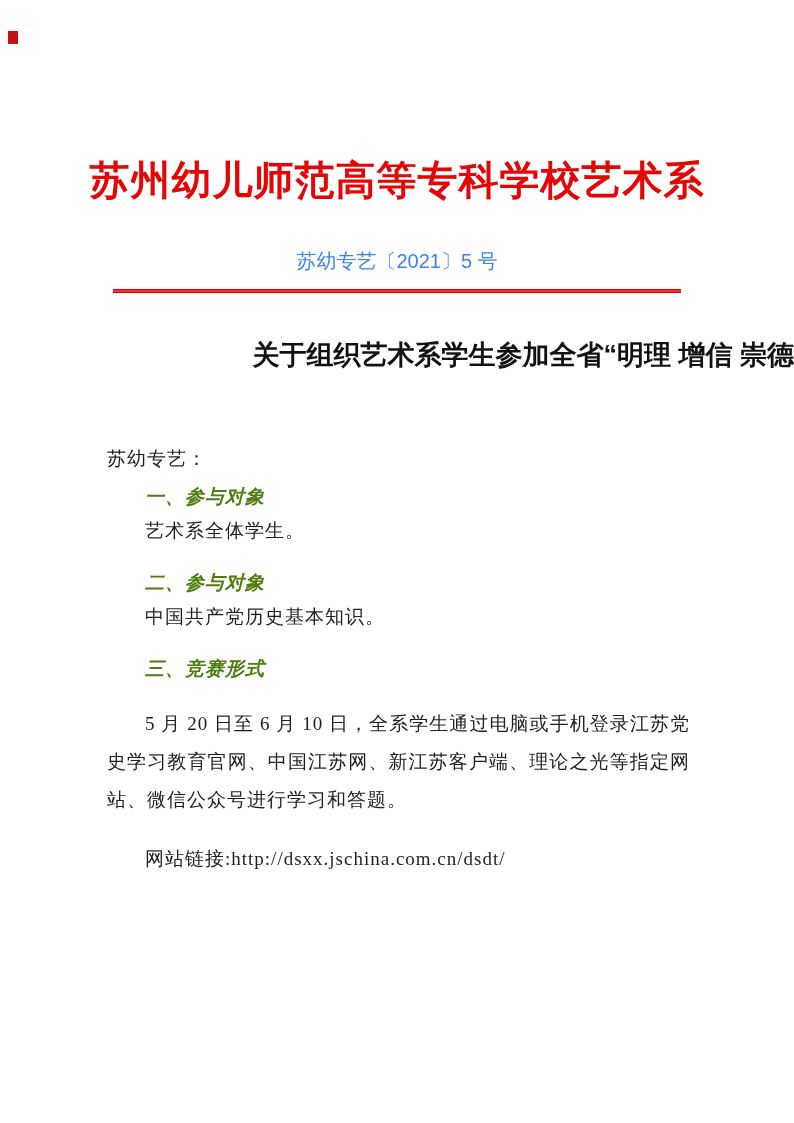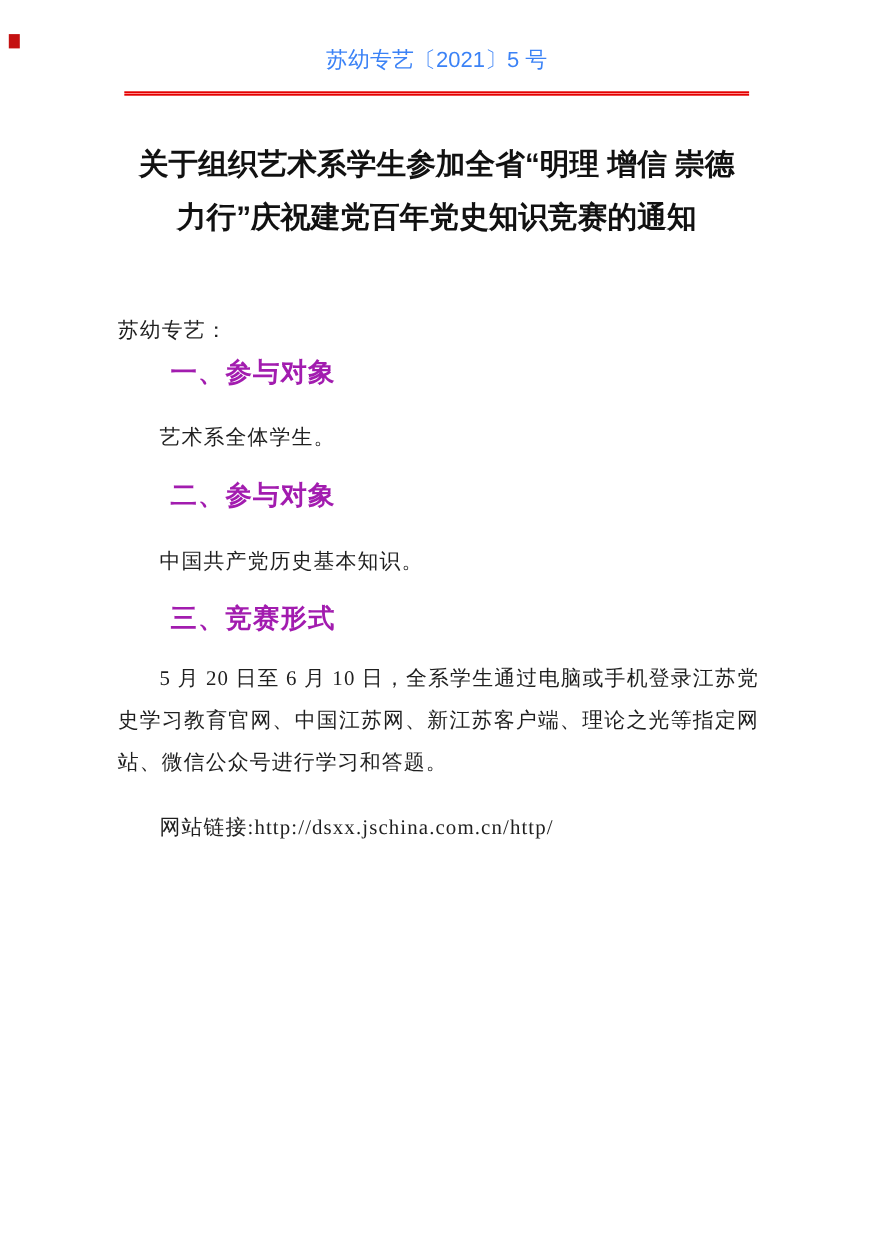--- a/index.html
+++ b/index.html
@@ -42,21 +42,21 @@
     color: #3b82f6;
   }
   .red-rule {
     width: 568px;
     height: 4px;
     margin: 15px auto 0 auto;
     background: linear-gradient(180deg, #e30000 0%, #e30000 30%, #ff8a8a 50%, #e30000 70%, #e30000 100%);
   }
   .notice-title {
     margin-top: 38px;
-    text-align: center;
+    text-align: right;
     font-family: "Liberation Sans", "DejaVu Sans", sans-serif;
     font-weight: 700;
     font-size: 27px;
     line-height: 48px;
     color: #111111;
   }
   .body-area {
     padding: 0 104px 0 107px;
     font-size: 19px;
     letter-spacing: 1px;
@@ -70,27 +70,28 @@
   .para {
     margin-top: 22px;
     text-indent: 2em;
     text-align: justify;
   }
   .sec-heading {
     margin-top: 10px;
     padding-left: 2em;
     font-family: "Liberation Sans", "DejaVu Sans", sans-serif;
     font-weight: 700;
-    font-size: 24px;
+    font-size: 19px;
     line-height: 28px;
-    color: #a21caf;
+    color: #4d7c0f;
+    font-style: italic;
   }
   .sec-heading.gap { margin-top: 24px; }
   .sec-body {
-    margin-top: 32px;
+    margin-top: 6px;
     padding-left: 2em;
     line-height: 28px;
   }
   .sec-para {
     margin-top: 22px;
     text-indent: 2em;
     text-align: justify;
   }
   .link-line {
     margin-top: 26px;
@@ -99,40 +100,40 @@
     font-family: "Liberation Serif", "DejaVu Serif", serif;
   }
 </style>
 </head>
 <body>
 
 <div class="page">
 
   <div class="corner-mark"></div>
 
+  <div class="dept-title">苏州幼儿师范高等专科学校艺术系</div>
 
   <div class="doc-number">苏幼专艺〔2021〕5 号</div>
 
   <div class="red-rule"></div>
 
   <div class="notice-title">
     <div>关于组织艺术系学生参加全省“明理 增信 崇德</div>
-    <div>力行”庆祝建党百年党史知识竞赛的通知</div>
   </div>
 
   <div class="body-area">
 
     <div class="salutation">苏幼专艺：</div>
 
 
     <div class="sec-heading">一、参与对象</div>
     <div class="sec-body">艺术系全体学生。</div>
 
     <div class="sec-heading gap">二、参与对象</div>
     <div class="sec-body">中国共产党历史基本知识。</div>
 
     <div class="sec-heading gap">三、竞赛形式</div>
     <p class="sec-para">5 月 20 日至 6 月 10 日，全系学生通过电脑或手机登录江苏党史学习教育官网、中国江苏网、新江苏客户端、理论之光等指定网站、微信公众号进行学习和答题。</p>
 
-    <div class="link-line">网站链接:http://dsxx.jschina.com.cn/http/</div>
+    <div class="link-line">网站链接:http://dsxx.jschina.com.cn/dsdt/</div>
 
   </div>
 </div>
 
 </body></html>

